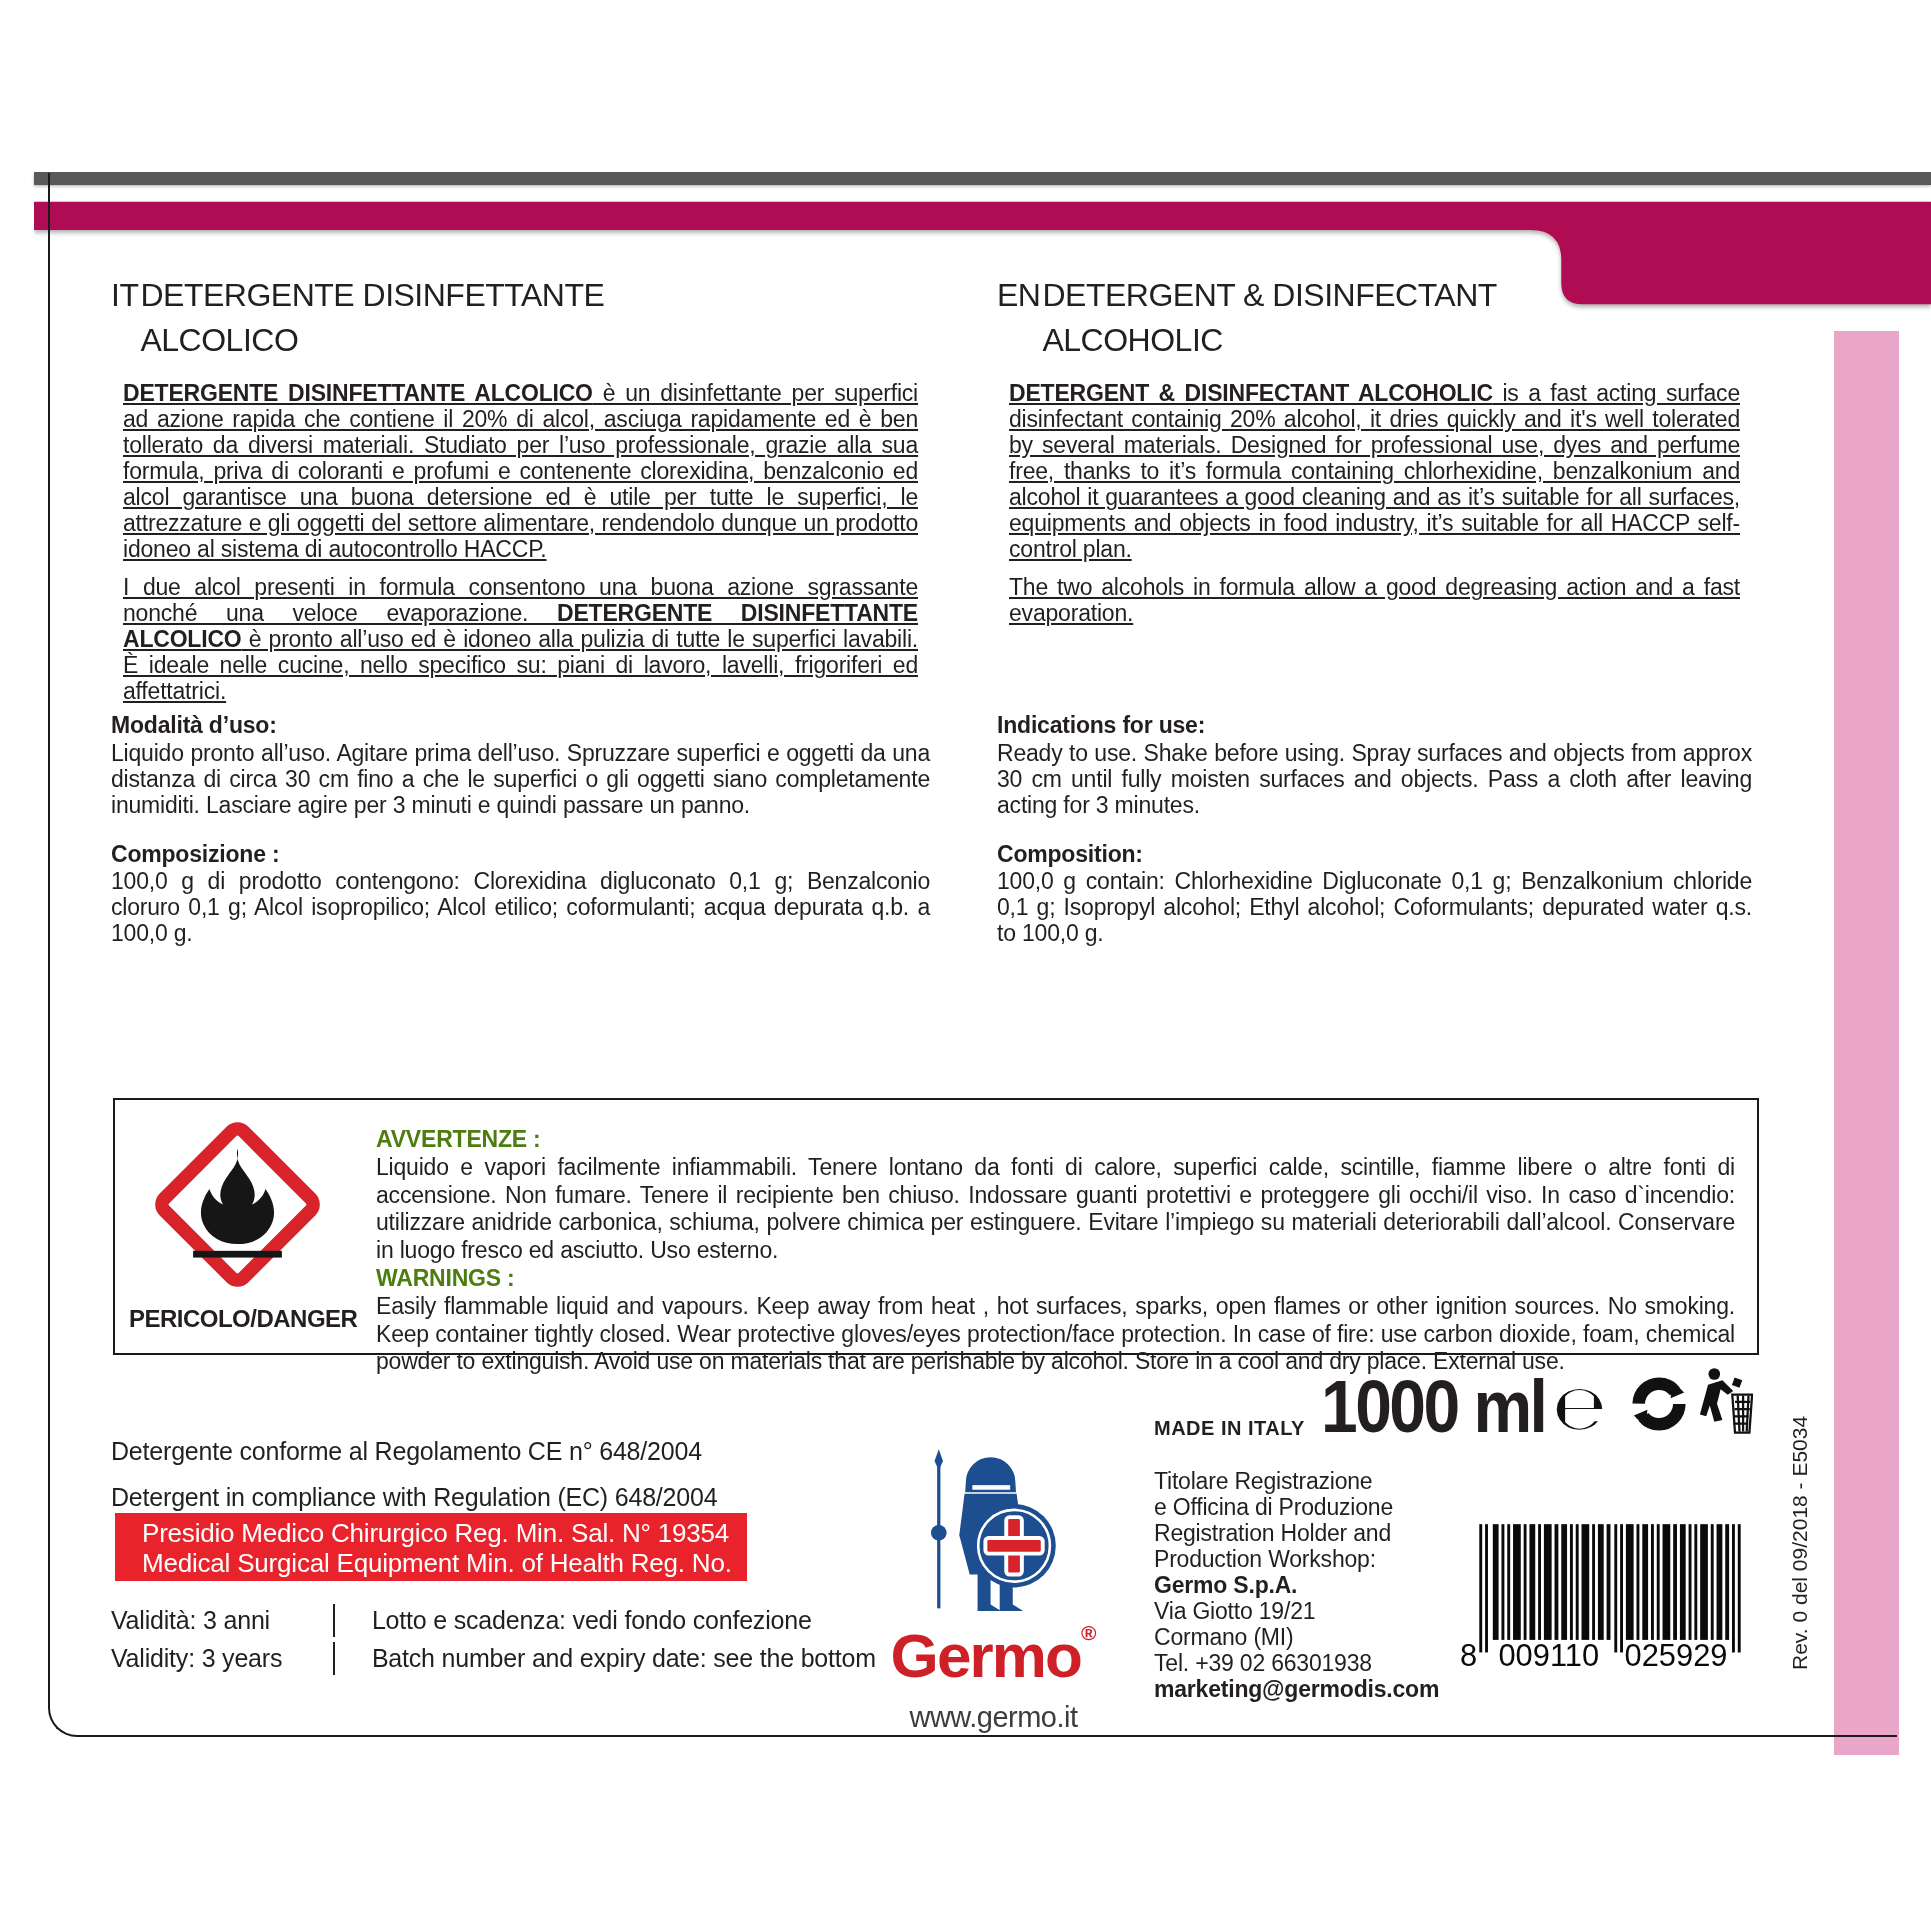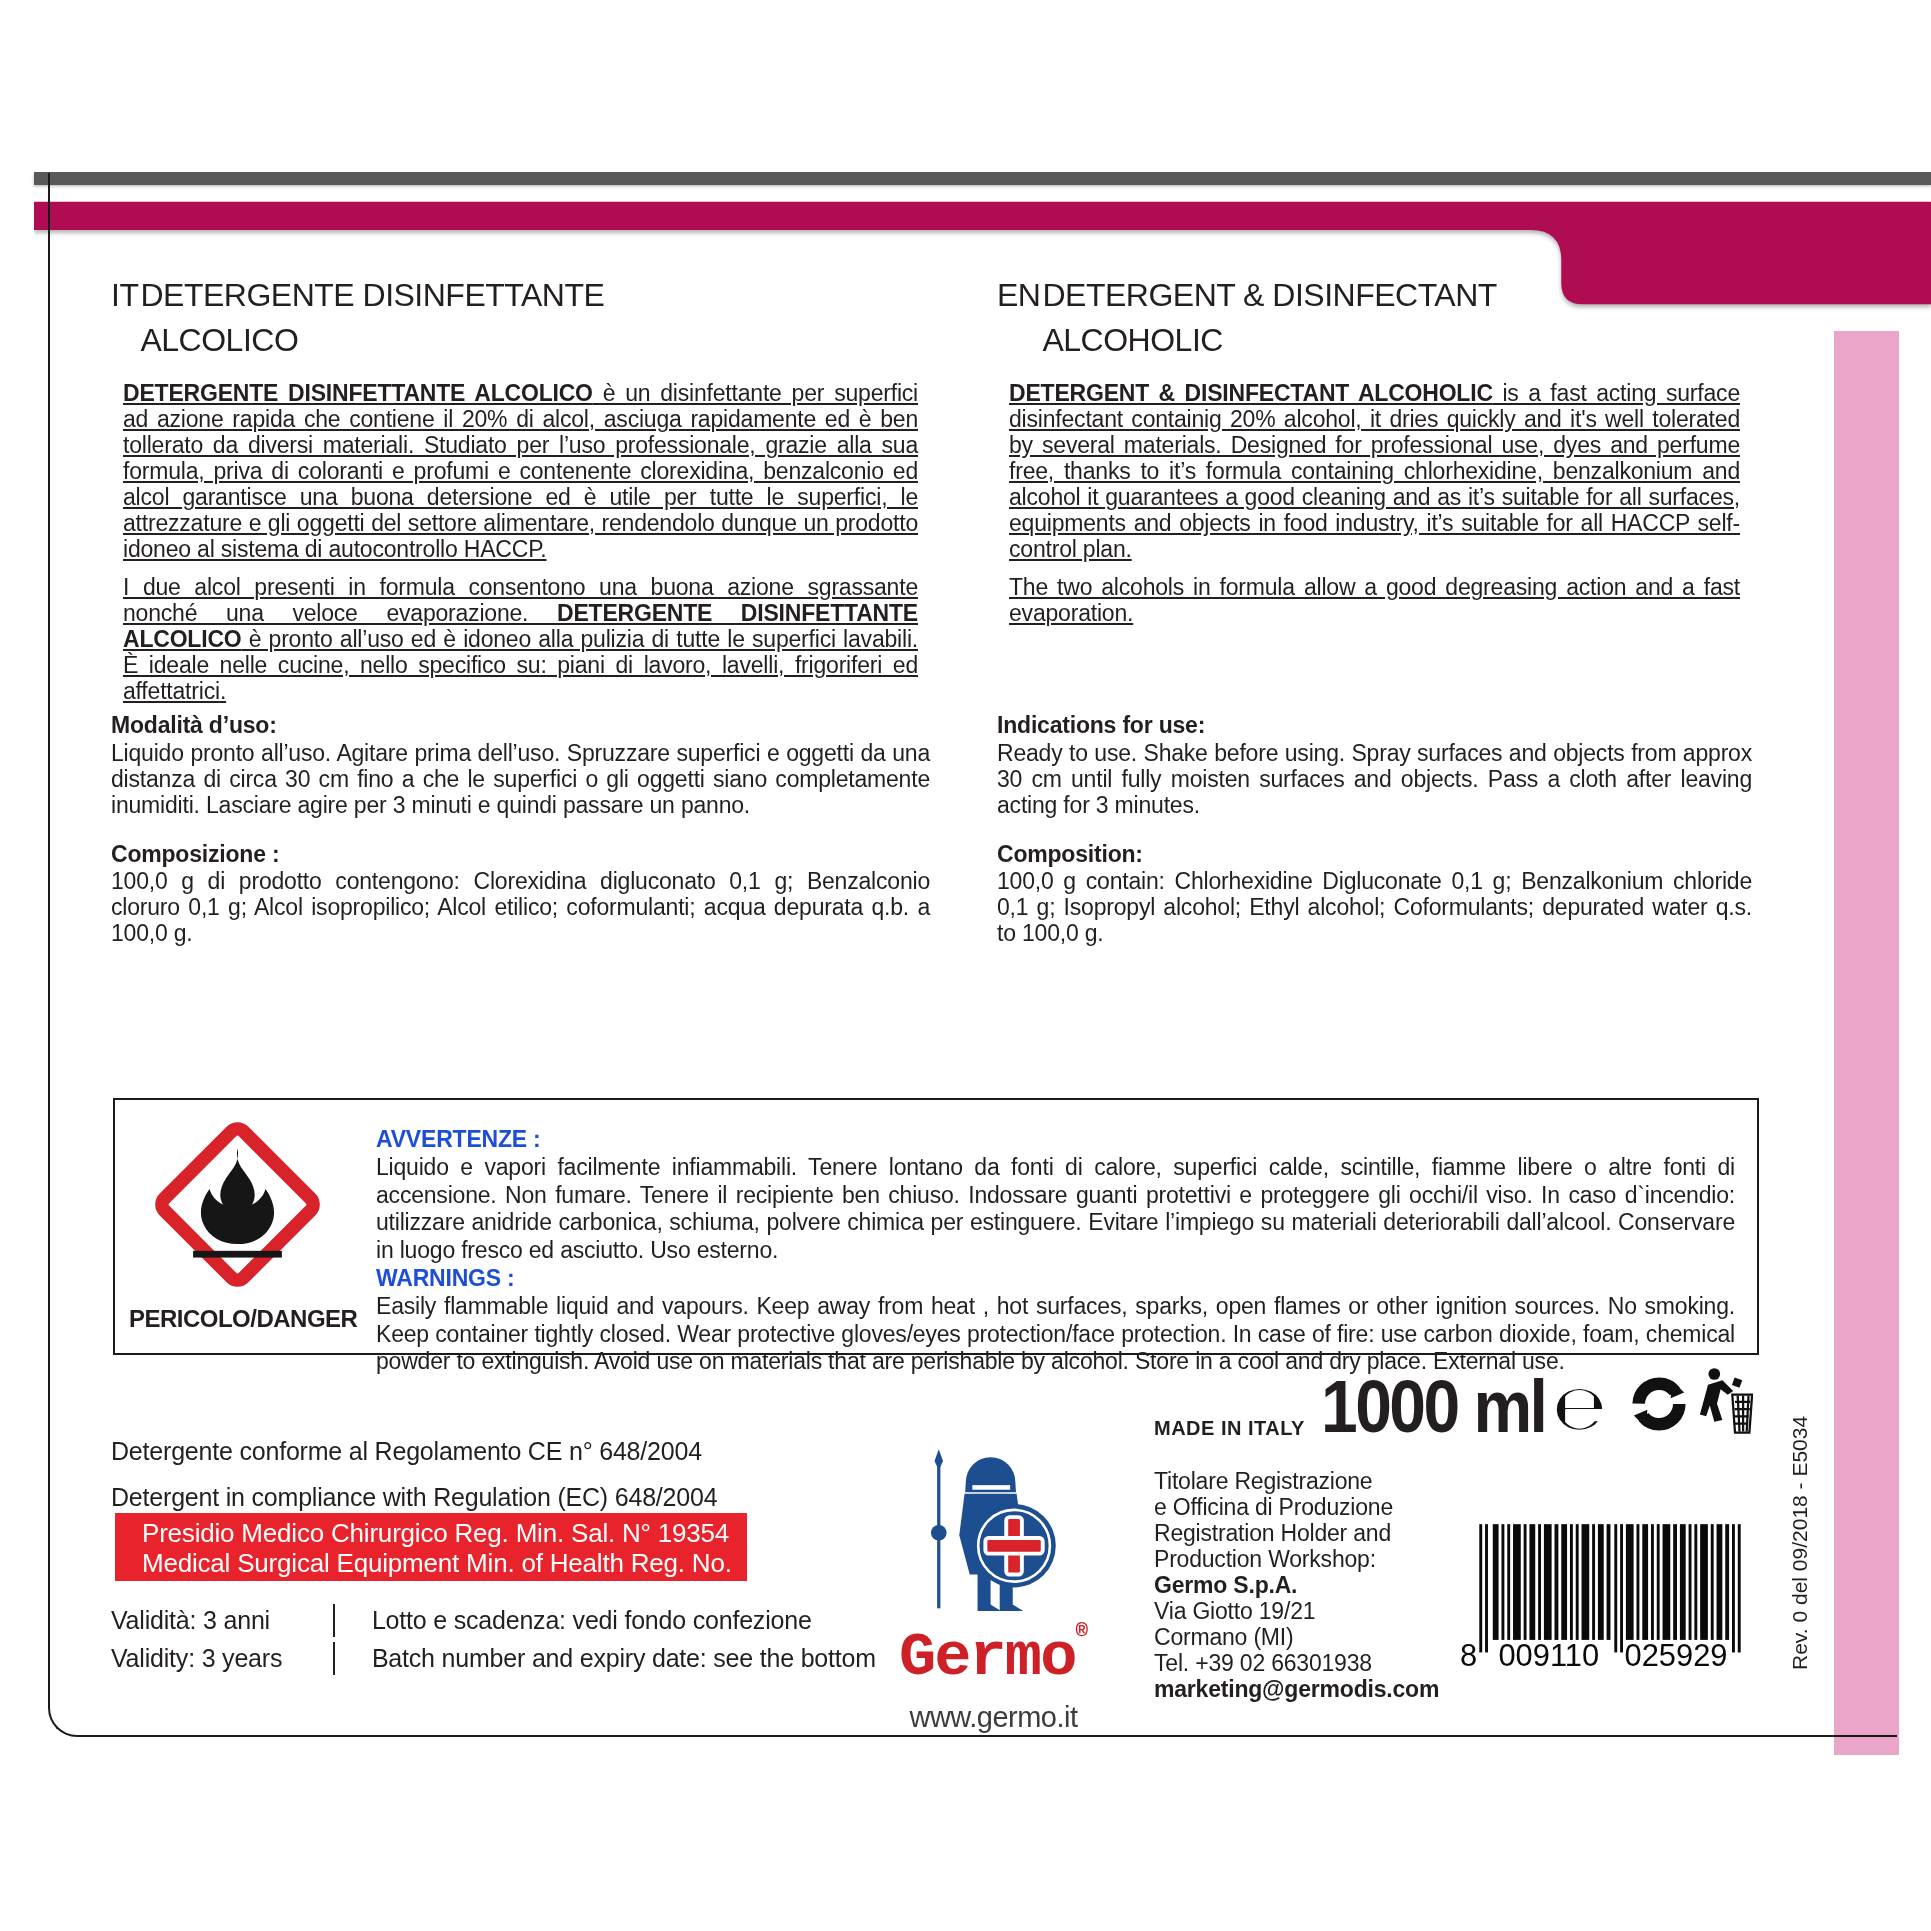--- a/index.html
+++ b/index.html
@@ -16,30 +16,30 @@
   .col-head .titles div{white-space:nowrap;}
   
   .body-block{font-size:23px;line-height:26px;letter-spacing:-0.2px;text-align:justify;}
   .body-block p{margin:12px;text-decoration:underline;}
   .sec-h{font-size:23px;font-weight:bold;letter-spacing:-0.2px;}
   .sec-p{font-size:23px;line-height:26px;letter-spacing:-0.2px;text-align:justify;}
   b,strong{font-weight:bold;}
   
   .warn-box{left:113px;top:1098px;width:1646px;height:257px;border:2.9px solid #1a1a1a;box-sizing:border-box;background:#fff;}
   .warn-text{position:absolute;left:261px;top:25px;width:1359px;font-size:23px;line-height:27.5px;letter-spacing:-0.2px;text-align:justify;}
-  .warn-h{color:#1d4ed8;font-weight:bold;font-size:23px;line-height:29px;}
+  .warn-h{color:#4d7c0f;font-weight:bold;font-size:23px;line-height:29px;}
   .danger-label{position:absolute;left:7.7px;top:205px;width:241px;text-align:center;font-weight:bold;font-size:24px;letter-spacing:-0.5px;}
   
   .reg-line{font-size:25px;letter-spacing:-0.2px;}
   .red-banner{left:115px;top:1513px;width:632px;height:68px;background:#e8232b;color:#fff;font-size:26px;line-height:30px;padding:4.8px 0 0 27px;box-sizing:border-box;letter-spacing:-0.2px;}
   .validity-row{display:flex;align-items:center;font-size:25px;letter-spacing:-0.2px;height:35px;}
   .validity-row .lab{width:222px;}
   .vbar{width:1.9px;height:33px;background:#231f20;margin:0 37px 0 0;}
   
-  .germo-name{left:869px;top:1620px;width:249px;text-align:center;font-family:Liberation Mono, monospace;font-weight:bold;font-size:62px;color:#ce2127;letter-spacing:-1.9px;}
+  .germo-name{left:869px;top:1620px;width:249px;text-align:center;font-family:Liberation Sans, sans-serif;font-weight:bold;font-size:62px;color:#ce2127;letter-spacing:-1.9px;}
   .germo-name sup{font-size:21px;vertical-align:37px;letter-spacing:0;}
   .germo-site{left:869px;top:1701px;width:249px;text-align:center;font-size:29px;color:#3d3d3d;letter-spacing:-0.5px;}
   
   .made-in{left:1154px;top:1417px;font-size:20px;font-weight:bold;letter-spacing:0.5px;}
   .producer{left:1154px;top:1468px;font-size:23px;line-height:26px;letter-spacing:-0.2px;}
   
   .volume{left:1321px;top:1363px;font-size:75px;font-weight:bold;letter-spacing:-2.9px;transform:scaleX(.88);transform-origin:left top;white-space:nowrap;}
   .e-mark{left:1553px;top:1371px;font-size:62px;font-family:"DejaVu Sans",sans-serif;color:#111;}
   
   .rev{left:1788px;top:1433px;height:237px;width:33px;writing-mode:vertical-rl;transform:rotate(180deg);font-size:21px;color:#231f20;white-space:nowrap;}

